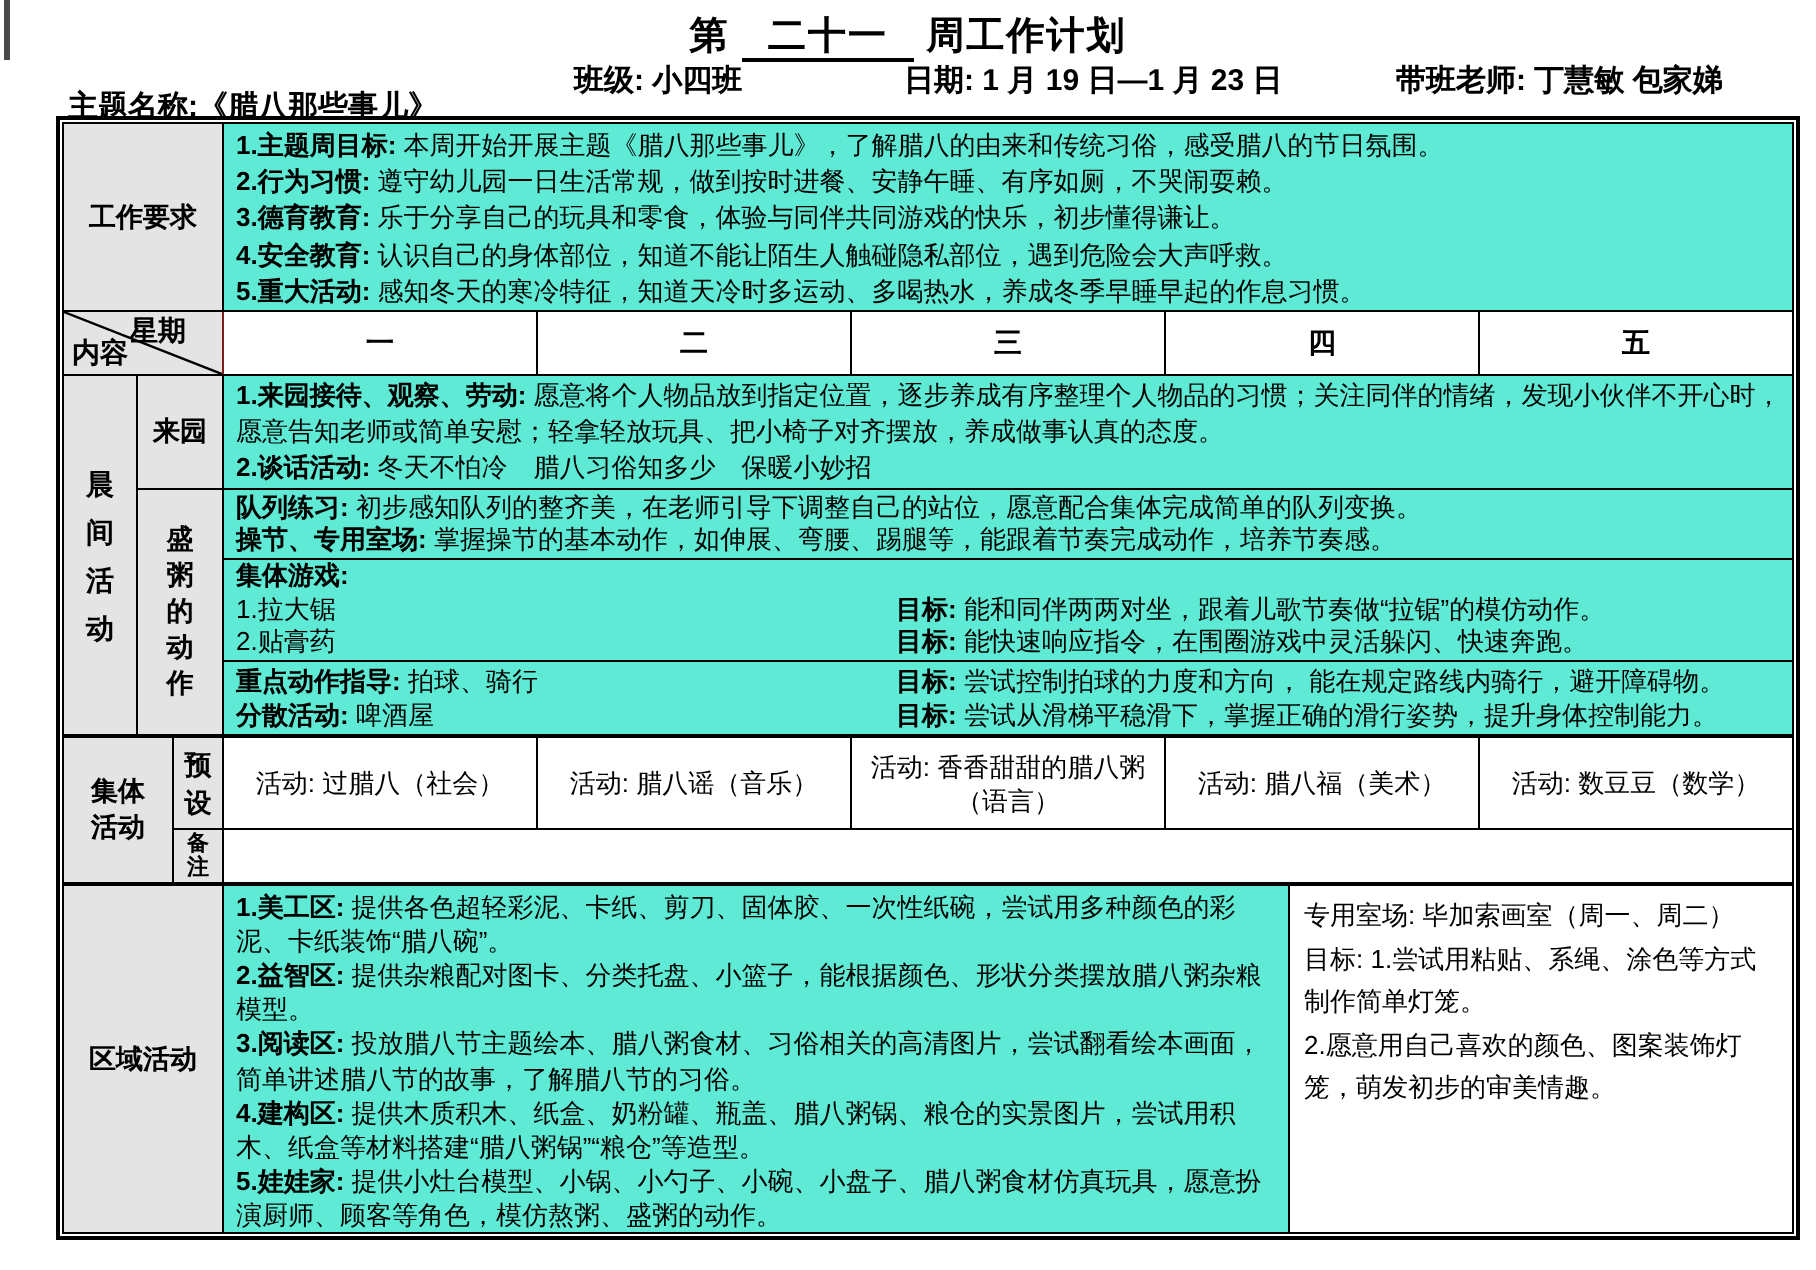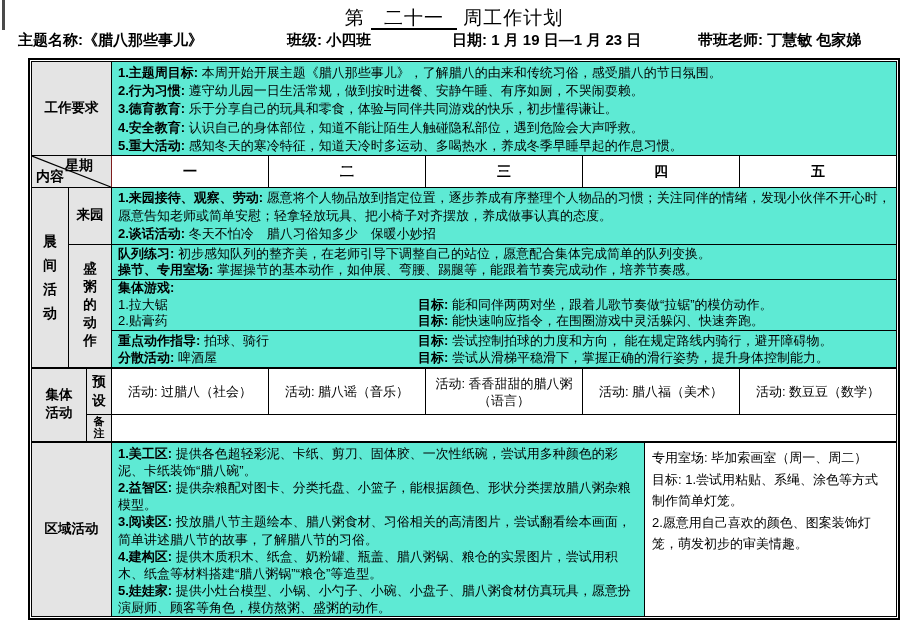--- a/index.html
+++ b/index.html
@@ -5,43 +5,43 @@
   * { margin:0; padding:0; box-sizing:border-box; }
   html,body { background:#fff; }
   body {
     width:908px; height:635px; position:relative; overflow:hidden;
     font-family:"Liberation Sans","DejaVu Sans",sans-serif;
     color:#000; background:#fff;
   }
   .edge-artifact { position:absolute; left:2px; top:0; width:3px; height:30px; background:#4a4a4a; }
 
   .title { position:absolute; left:0; top:5px; width:100%; text-align:center;
-           font-size:19px; font-weight:normal; letter-spacing:1px; }
+           font-size:19px; font-weight:bold; letter-spacing:1px; }
   .title .u { border-bottom:2px solid #000; padding:0 13px; }
 
   .meta { position:absolute; top:31px; left:0; width:100%; height:22px;
           font-size:15px; font-weight:bold; }
   .meta .m { position:absolute; white-space:nowrap; }
-  .m-theme { left:18px; } .m-class { left:287px; } .m-date { left:452px; } .m-teacher { left:698px; }
+  .m-theme { left:34px;margin-top:13px; } .m-class { left:287px; } .m-date { left:452px; } .m-teacher { left:698px; }
 
   .table-outer { position:absolute; left:28px; top:58px; width:872px; height:562px;
                  border:2px solid #000; padding:1px; background:#fff; }
   .table-inner { width:100%; height:100%; border:1px solid #000;
                  display:flex; flex-direction:column; }
 
   .row { display:flex; flex-direction:row; }
   .col { display:flex; flex-direction:column; }
   .flex1 { flex:1; min-width:0; }
   .bt  { border-top:1px solid #000; }
   .bt2 { border-top:2px solid #000; }
 
   .cell { min-width:0; overflow:hidden; }
   .label { background:#e4e4e4; border-right:1px solid #000; font-weight:bold;
            display:flex; align-items:center; justify-content:center;
-           text-align:center; font-size:13.5px; line-height:18px; flex-shrink:0;font-family:Liberation Mono, monospace; }
+           text-align:center; font-size:13.5px; line-height:18px; flex-shrink:0; }
   .w80 { width:80px; } .w55 { width:55px; } .w43 { width:43px; }
   .w37 { width:37px; } .w25 { width:25px; }
   .wrap2 { padding:0 12px; }          
   .vert  { padding:0 11px; line-height:24px; font-size:14px; }
   .tiny  { font-size:11px; line-height:12.5px; padding:0 5px; }
   .stack { padding:0 5px; line-height:19px; }
 
   .content { flex:1; background:#5eead4; padding:1px 5px 0 6px;
              font-size:13px; line-height:18px; }
   .r-work .content { line-height:18.2px; padding-top:2px; }
@@ -69,21 +69,21 @@
   .day-cols { display:flex; flex:1; min-width:0; }
   .day-cell { flex:1; min-width:0; border-left:1px solid #000;
               display:flex; align-items:center; justify-content:center;
               font-size:14px; font-weight:bold; }
   .day-cols .day-cell:first-child { border-left:none; }
   .r-week .day-cols .day-cell { border-left:1px solid #000; }
   .r-week .day-cols .day-cell:first-child { border-left:none; }
   .preset-cell { font-weight:normal; font-size:13px; text-align:center;
                  line-height:17px; padding:2px 4px; }
 
-  .goal-row { display:flex; }
+  .goal-row { display:flex;gap:30px; }
   .goal-left { width:300px; flex-shrink:0; }
   .goal-right { flex:1; min-width:0; white-space:nowrap; }
 
   .regional { line-height:17.1px; padding-top:2px; }
   .special { flex:none; width:252px; border-left:1px solid #000;
              padding:4px 6px 0 7px; font-size:13px; line-height:21.5px; }
   .sr-title { font-weight:normal; white-space:nowrap; }
   .note-content { background:#fff; flex:1; }
 </style>
 </head>

